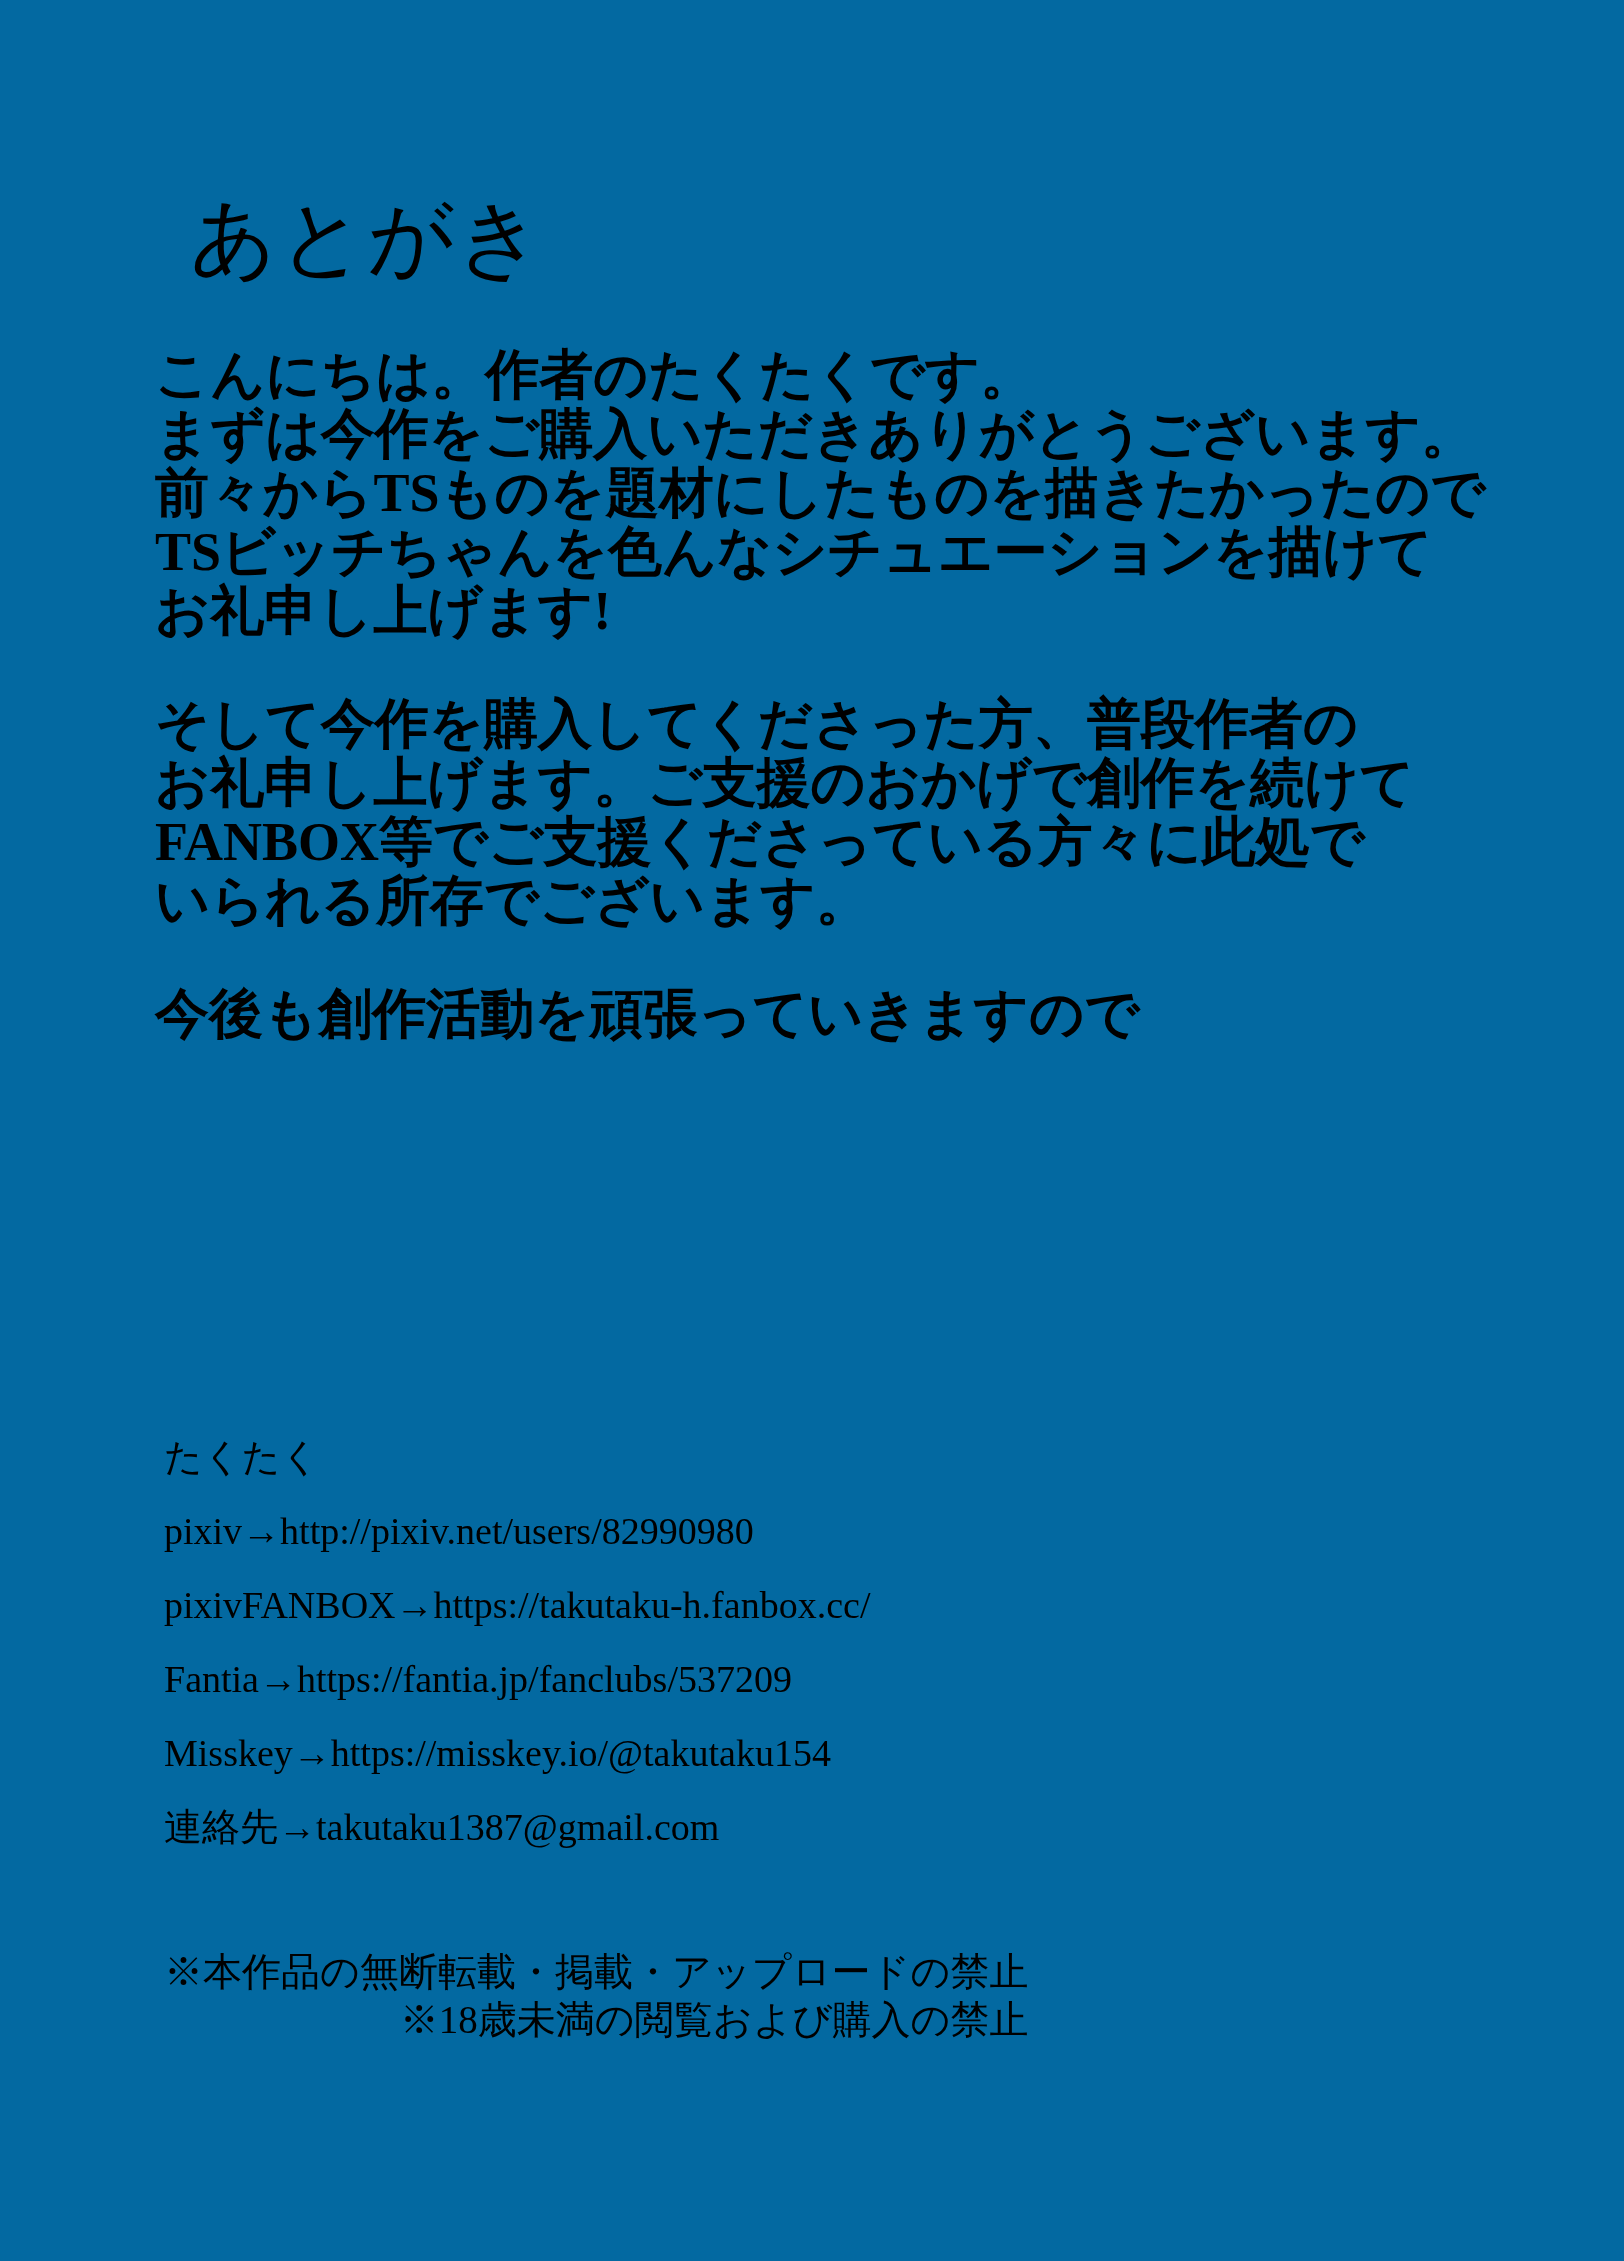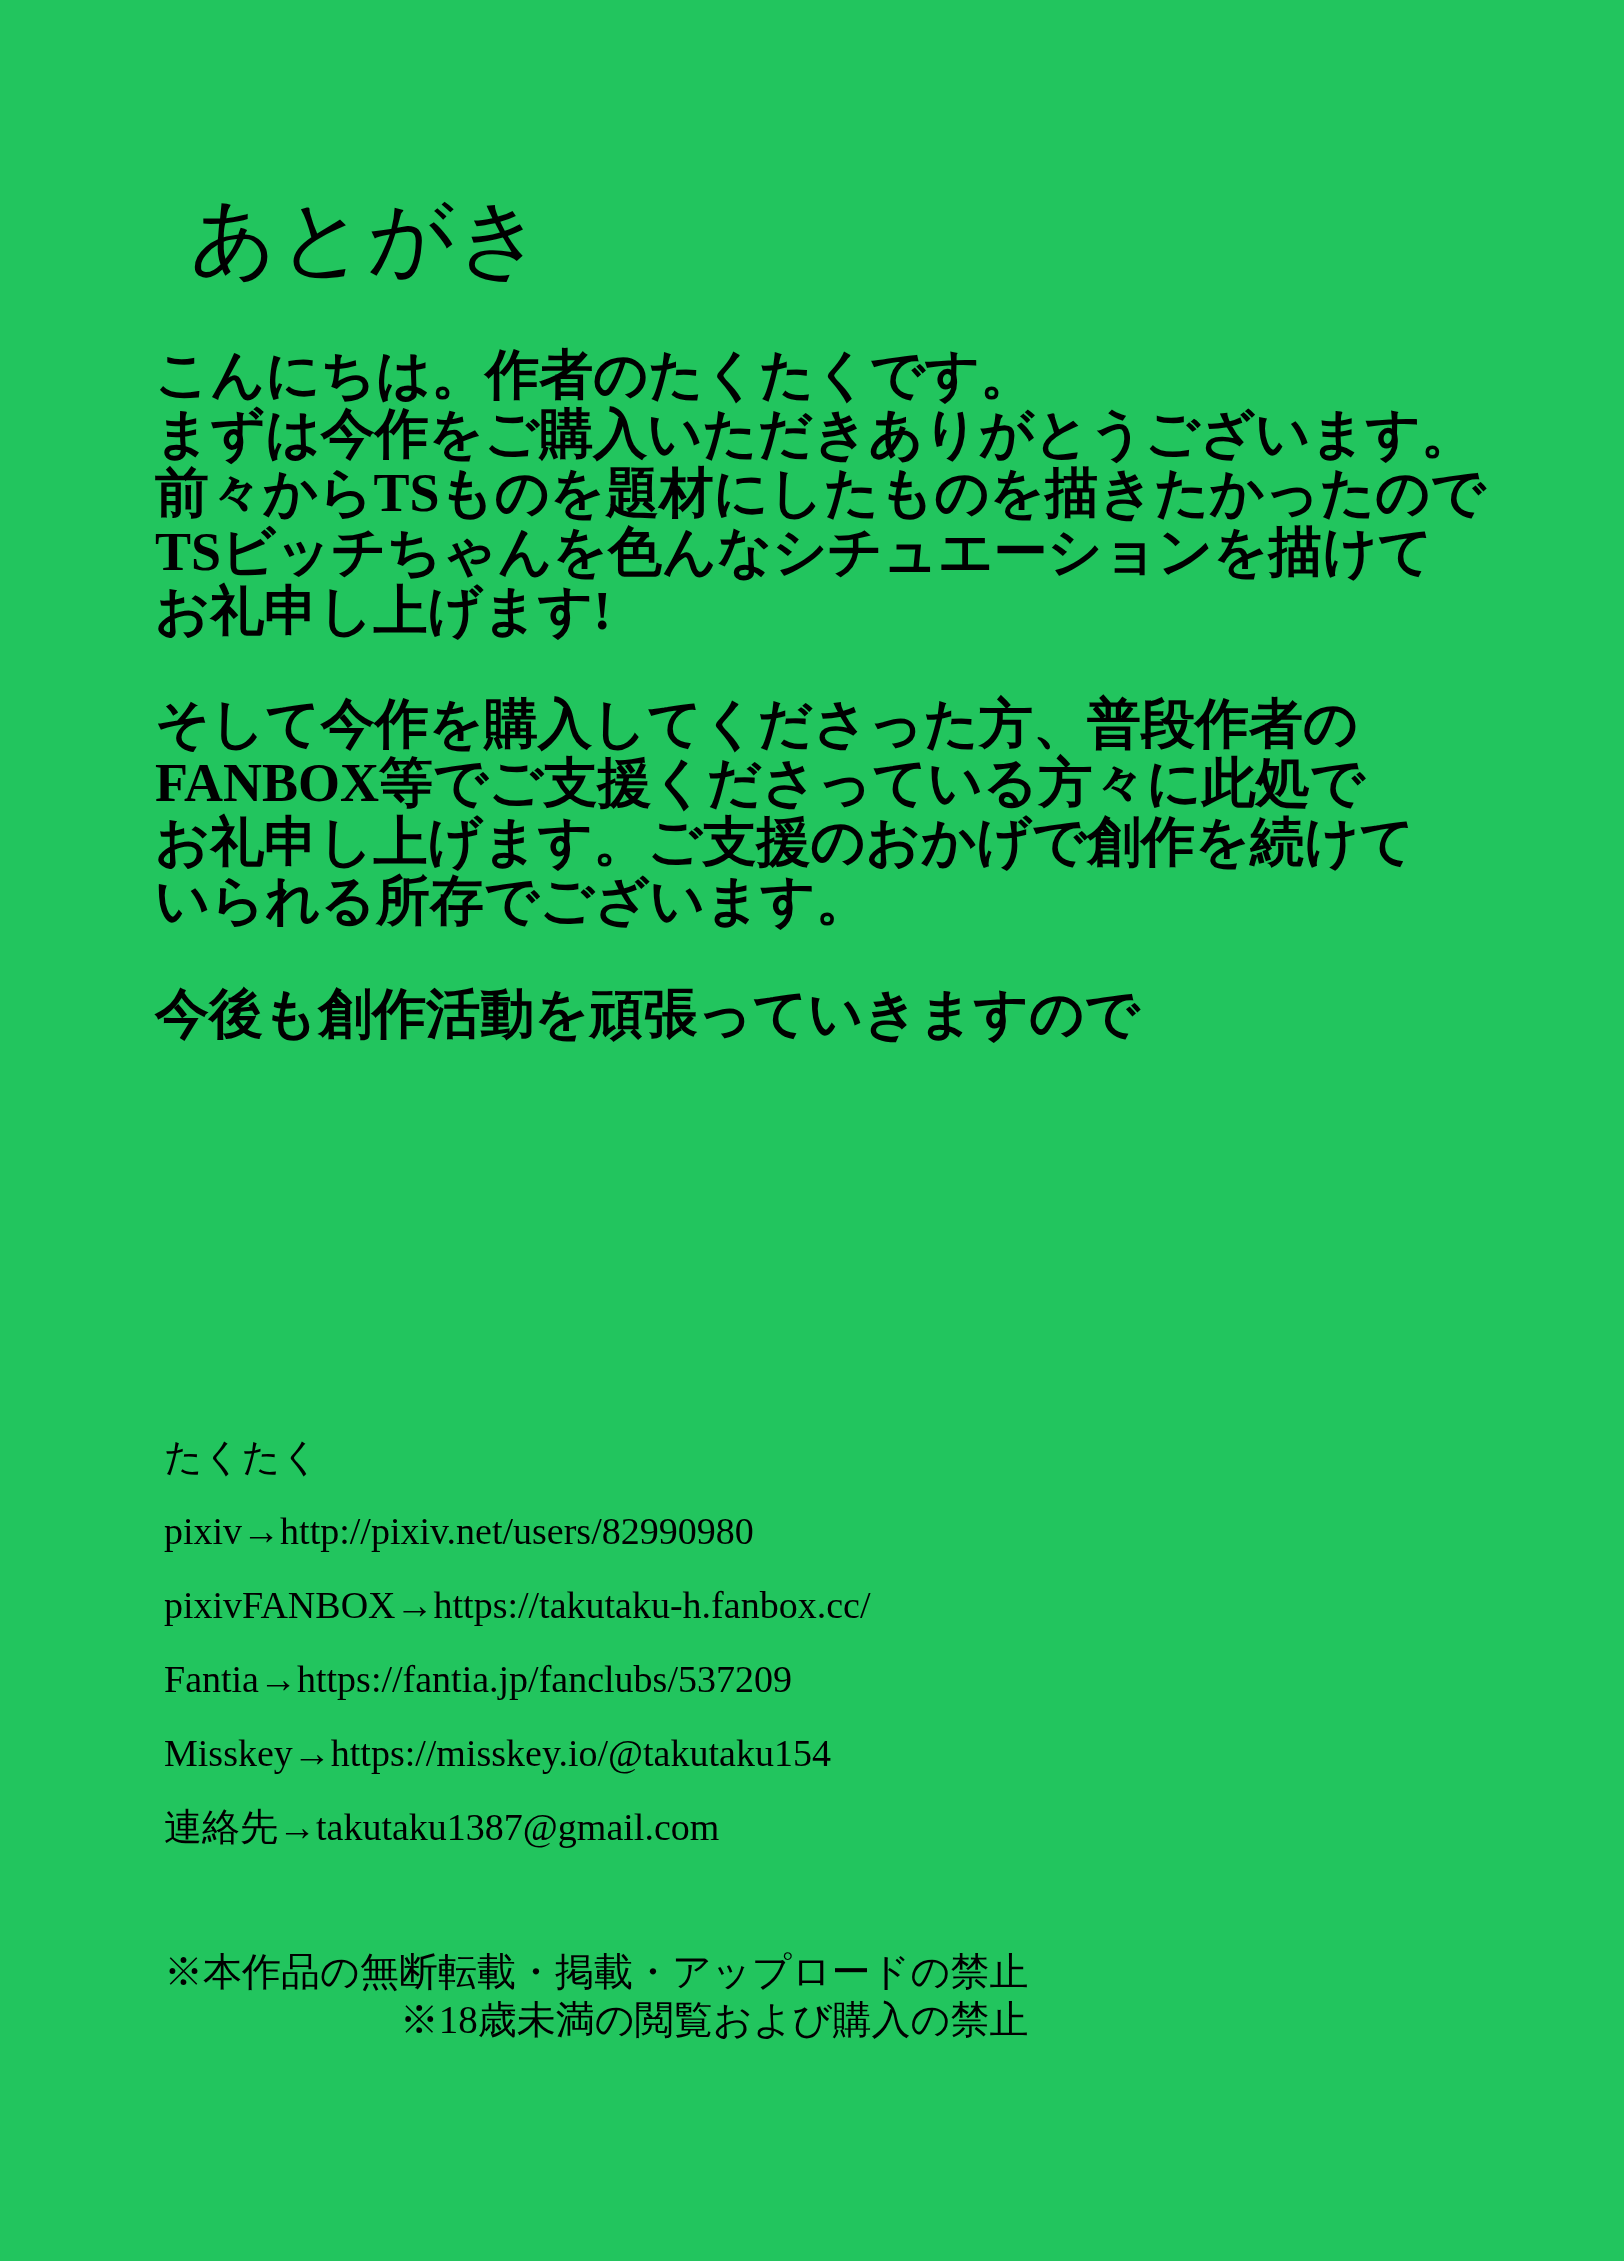--- a/index.html
+++ b/index.html
@@ -4,21 +4,21 @@
 <style>
   html, body {
     margin: 0;
     padding: 0;
     background: #ffffff;
   }
   .page {
     position: relative;
     width: 1624px;
     height: 2261px;
-    background: #22c55e;
+    background: #0369a1;
     color: #000000;
     font-family: "Liberation Serif", "DejaVu Serif", serif;
     overflow: hidden;
   }
   .title {
     position: absolute;
     left: 190px;
     top: 135px;
     font-size: 85px;
     font-weight: 500;
@@ -68,22 +68,22 @@
   <div class="body-text">
     <div class="para">
       <div class="line">こんにちは。作者のたくたくです。</div>
       <div class="line">まずは今作をご購入いただきありがとうございます。</div>
       <div class="line">前々からTSものを題材にしたものを描きたかったので</div>
       <div class="line">TSビッチちゃんを色んなシチュエーションを描けて</div>
       <div class="line">お礼申し上げます!</div>
     </div>
     <div class="para">
       <div class="line">そして今作を購入してくださった方、普段作者の</div>
+      <div class="line">お礼申し上げます。ご支援のおかげで創作を続けて</div>
       <div class="line">FANBOX等でご支援くださっている方々に此処で</div>
-      <div class="line">お礼申し上げます。ご支援のおかげで創作を続けて</div>
       <div class="line">いられる所存でございます。</div>
     </div>
     <div class="para">
       <div class="line">今後も創作活動を頑張っていきますので</div>
     </div>
   </div>
 
   <div class="contact">
     <div class="line">たくたく</div>
     <div class="line">pixiv→http://pixiv.net/users/82990980</div>

